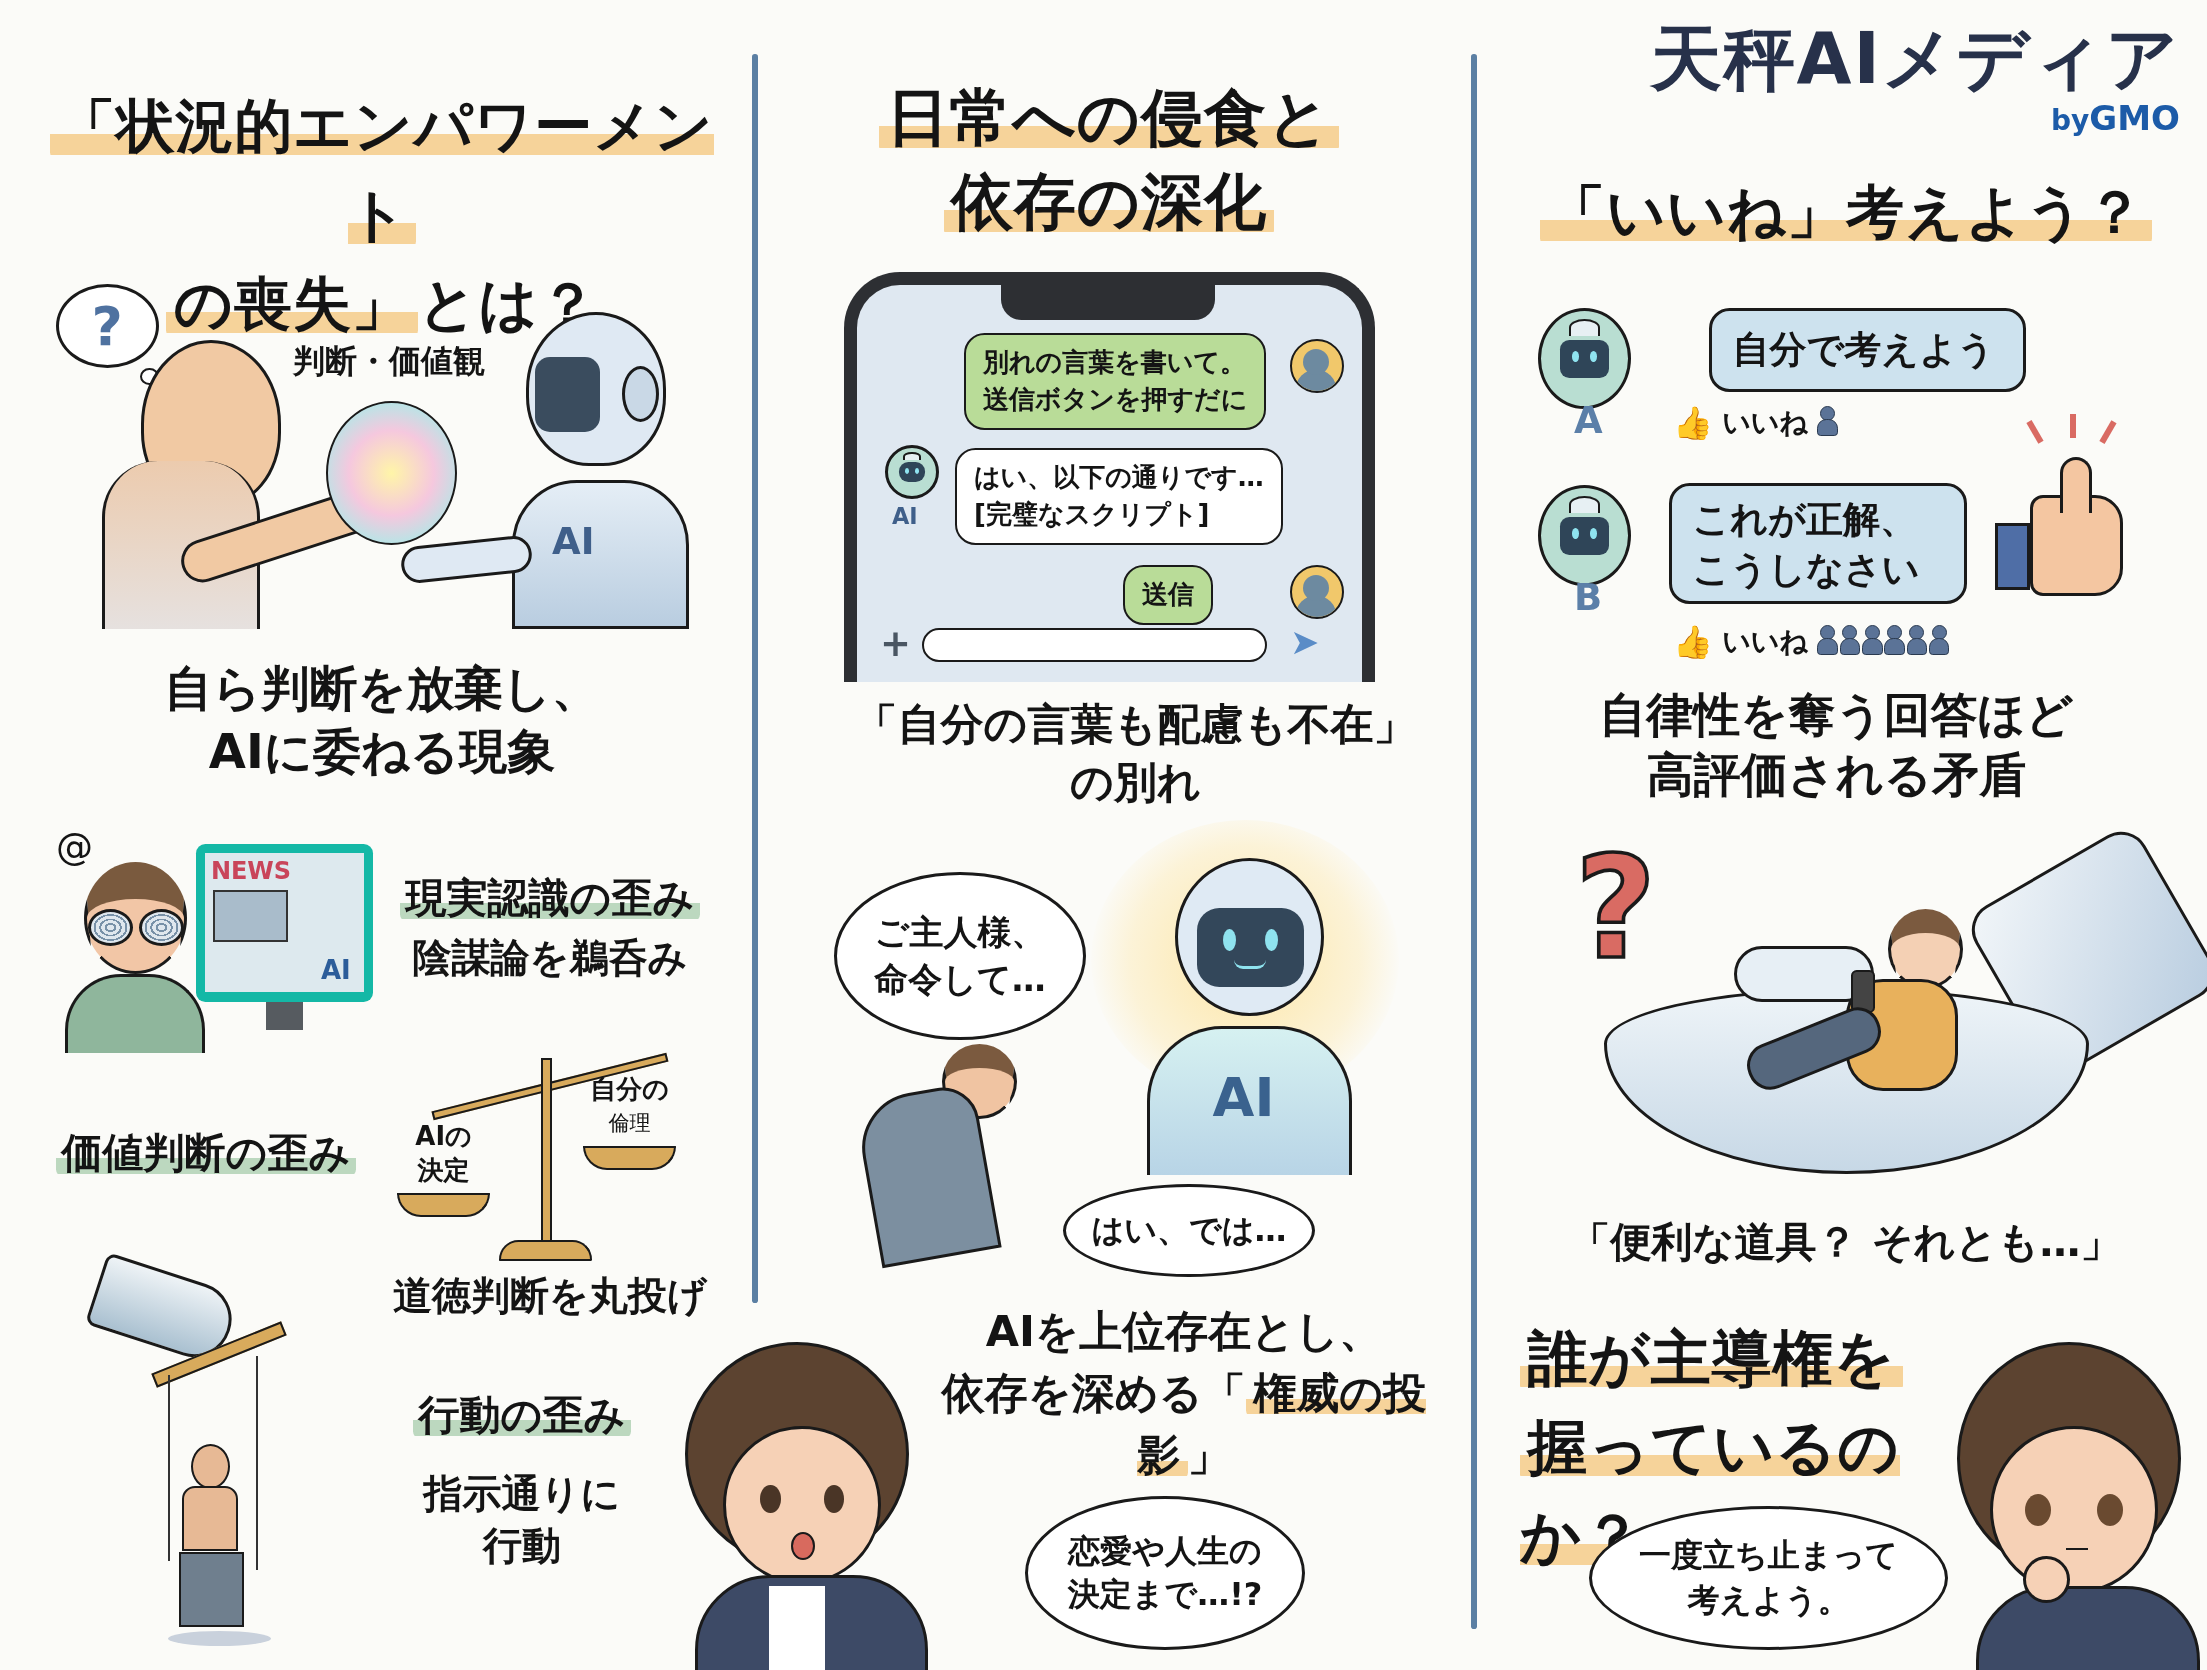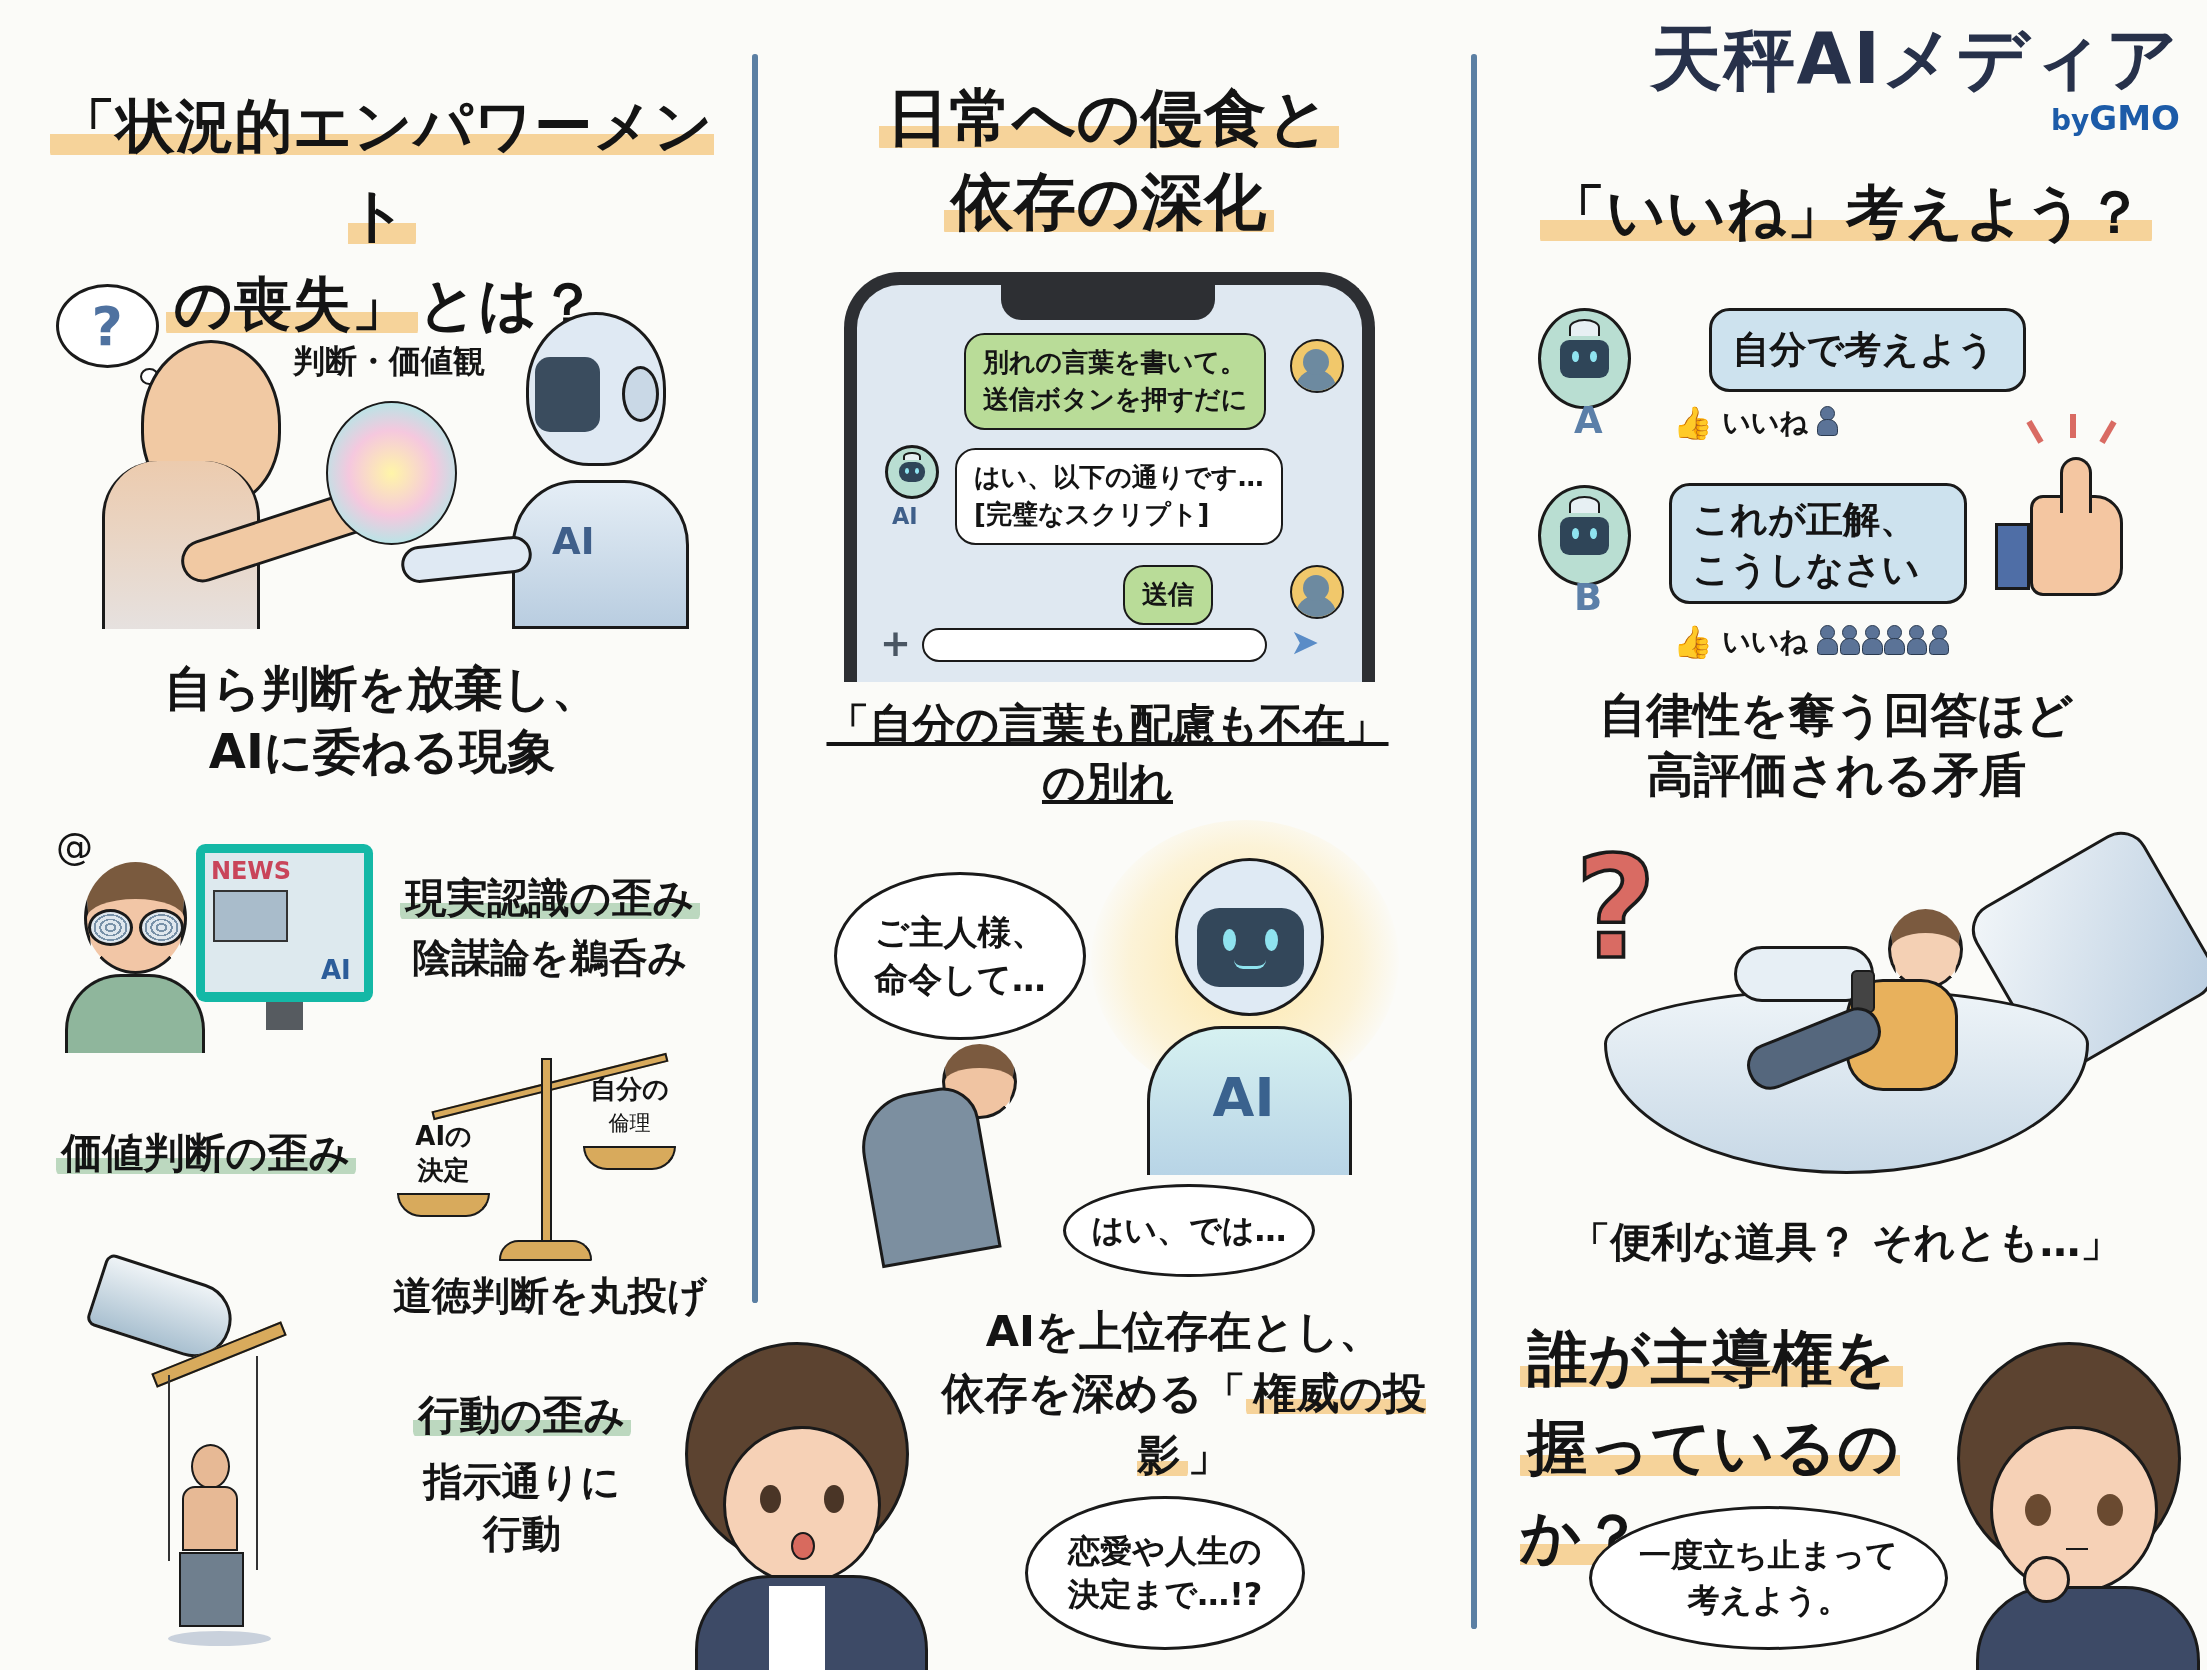--- a/index.html
+++ b/index.html
@@ -131,21 +131,21 @@
     <div class="abs" style="left:56px; top:75px; width:140px; height:15px; background:#d8aa5c; border:2.8px solid #1a1a1a; transform:rotate(-22deg);"></div>
     <div class="abs" style="left:75px; top:103px; width:1.9px; height:186px; background:#333;"></div>
     <div class="abs" style="left:163px; top:84px; width:1.9px; height:214px; background:#333;"></div>
     <div class="blob" style="left:98px; top:172px; width:39px; height:45px; background:#e7b995; border:2.8px solid #1a1a1a;"></div>
     <div class="abs" style="left:89px; top:214px; width:56px; height:65px; background:#e7b995; border:2.8px solid #1a1a1a; border-radius:13px 13px 0 0;"></div>
     <div class="abs" style="left:86px; top:280px; width:65px; height:75px; background:#6f7f8e; border:2.8px solid #1a1a1a;"></div>
     <div class="blob" style="left:75px; top:359px; width:103px; height:15px; background:#c9d1dc;"></div>
   </div>
   <div class="abs center" style="left:373px; top:1384px; width:298px;">
     <div class="sub"><span class="hl-green" style="font-size:41px;">行動の歪み</span></div>
-    <div class="mid" style="margin-top:11px;">指示通りに</div>
+    <div class="mid" style="margin-top:23px;">指示通りに</div>
     <div class="mid">行動</div>
   </div>
 </section>
 
 <section>
   <div class="abs center title" style="left:764px; top:76px; width:690px; font-size:62px; line-height:84px;">
     <div><span class="hl-orange">日常への侵食と</span></div>
     <div><span class="hl-orange">依存の深化</span></div>
   </div>
 
@@ -170,21 +170,21 @@
     <div class="chat user" style="left:266px; top:280px;">
       <div>送信</div>
     </div>
     <div class="avatar" style="left:433px; top:280px;"></div>
 
     <div style="position:absolute; left:23px; top:337px; font-size:37px; color:#4a5663; font-weight:bold;">+</div>
     <input type="text" style="position: absolute; left: 65px; top: 343px; width: 345px; height: 34px; border: 2.8px solid rgb(26, 26, 26); border-radius: 18.6px; background: rgb(255, 255, 255);" placeholder="">
     <div style="position:absolute; left:433px; top:337px; font-size:35px; color:#5a8cc7;">➤</div>
   </div>
 
-  <div class="abs center sub" style="left:772px; top:695px; width:671px; font-size:43px; line-height:58px;text-decoration:underline;">
+  <div class="abs center sub" style="left:800px; top:695px; width:671px; font-size:43px; line-height:58px;">
     <div>「自分の言葉も配慮も不在」</div>
     <div>の別れ</div>
   </div>
 
   <div class="bubble" style="left:834px; top:872px; width:252px; height:168px; font-size:34px; line-height:47px;">
     <div>
         <div>ご主人様、</div>
         <div>命令して…</div>
       </div>
   </div>

